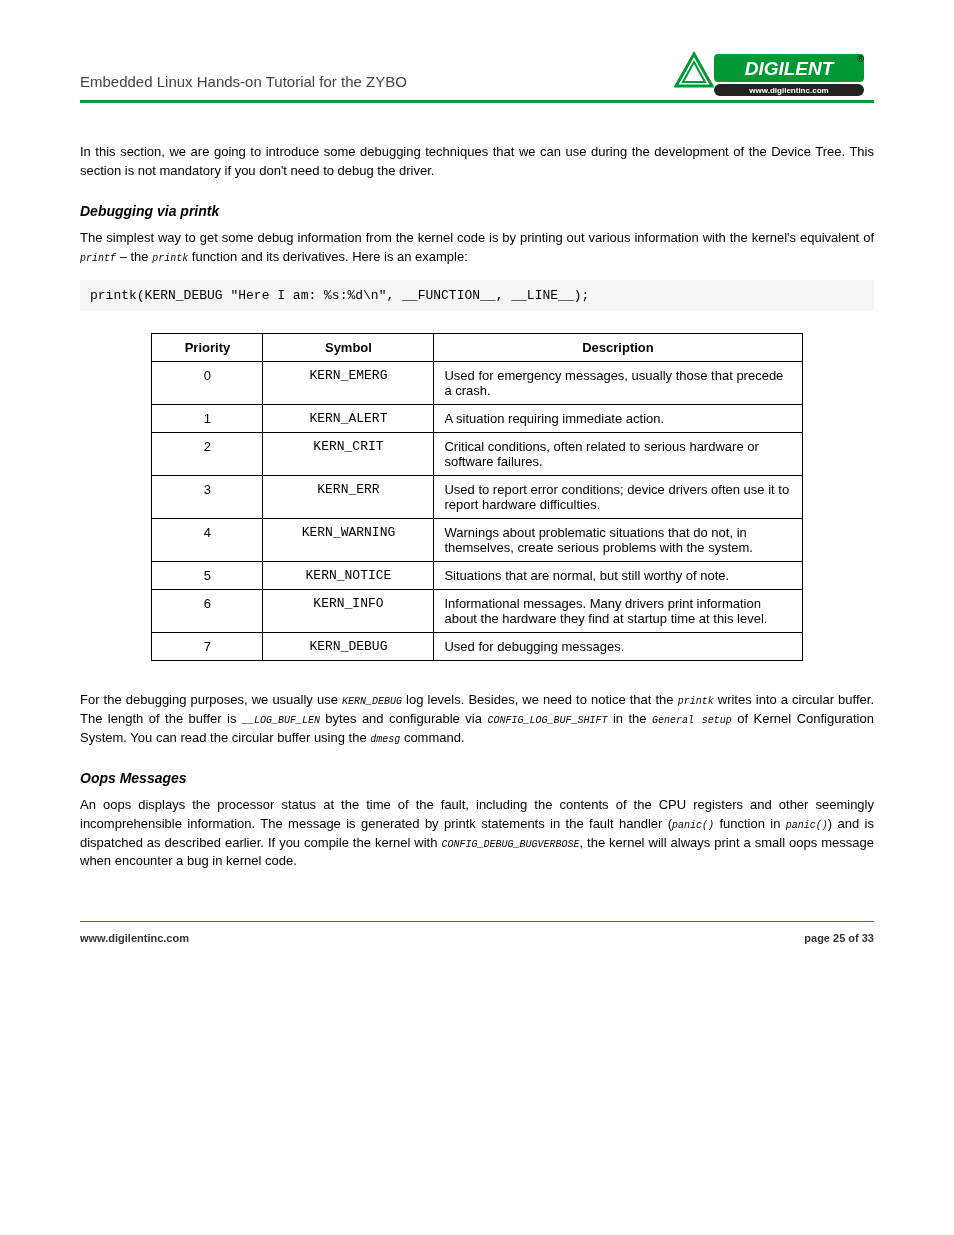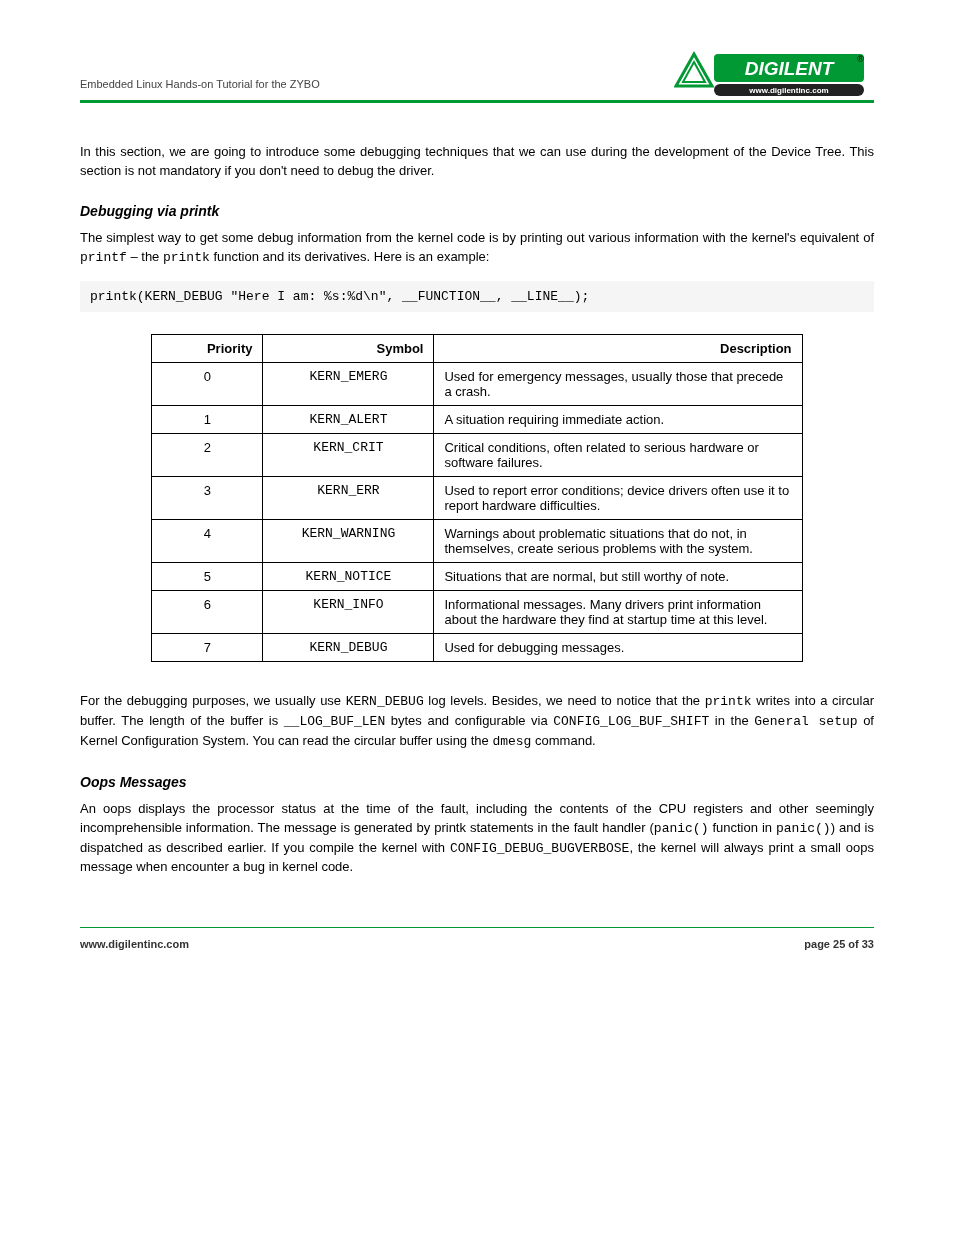--- a/index.html
+++ b/index.html
@@ -15,21 +15,21 @@
     box-sizing: border-box;
     width: 954px;
   }
   .header-row {
     display: flex;
     justify-content: space-between;
     align-items: flex-end;
     margin-bottom: 2px;
   }
   .header-title {
-    font-size: 11px;
+    font-size: 15px;
     color: #444;
     padding-bottom: 8px;
   }
   .logo {
     width: 200px;
     height: auto;
   }
   .logo-svg {
     display: block;
   }
@@ -55,21 +55,22 @@
     margin: 22px 0 10px 0;
   }
   p.body {
     font-size: 13px;
     line-height: 1.45;
     margin: 0 0 14px 0;
     text-align: justify;
   }
   code, .mono {
     font-family: "Courier New", Courier, monospace;
-    font-size: 13px;
+    font-size: 10px;
+    font-style: italic;
   }
   .ex-block {
     font-family: "Courier New", Courier, monospace;
     font-size: 13px;
     background: #f5f5f5;
     padding: 8px 10px;
     margin: 6px 0 22px 0;
     white-space: pre;
   }
   table.lvls {
@@ -79,21 +80,21 @@
     font-size: 13px;
   }
   table.lvls th, table.lvls td {
     border: 1px solid #000;
     padding: 6px 10px;
     text-align: left;
     vertical-align: top;
   }
   table.lvls th {
     font-weight: bold;
-    text-align: right;
+    text-align: center;
   }
   table.lvls td.priority {
     text-align: center;
     width: 90px;
   }
   table.lvls td.symbol {
     text-align: center;
     width: 150px;
     font-family: "Courier New", Courier, monospace;
   }

